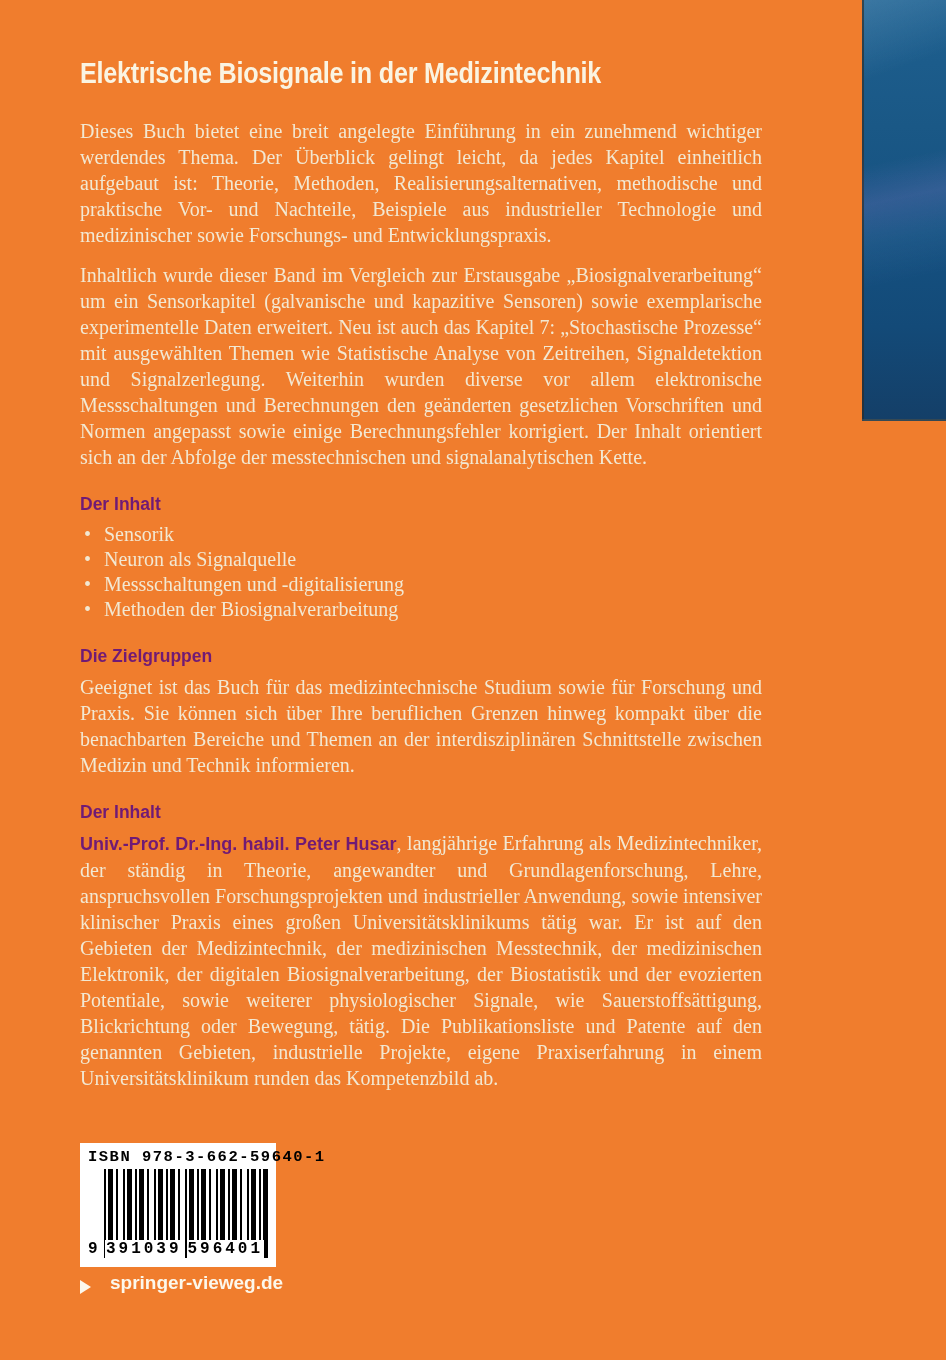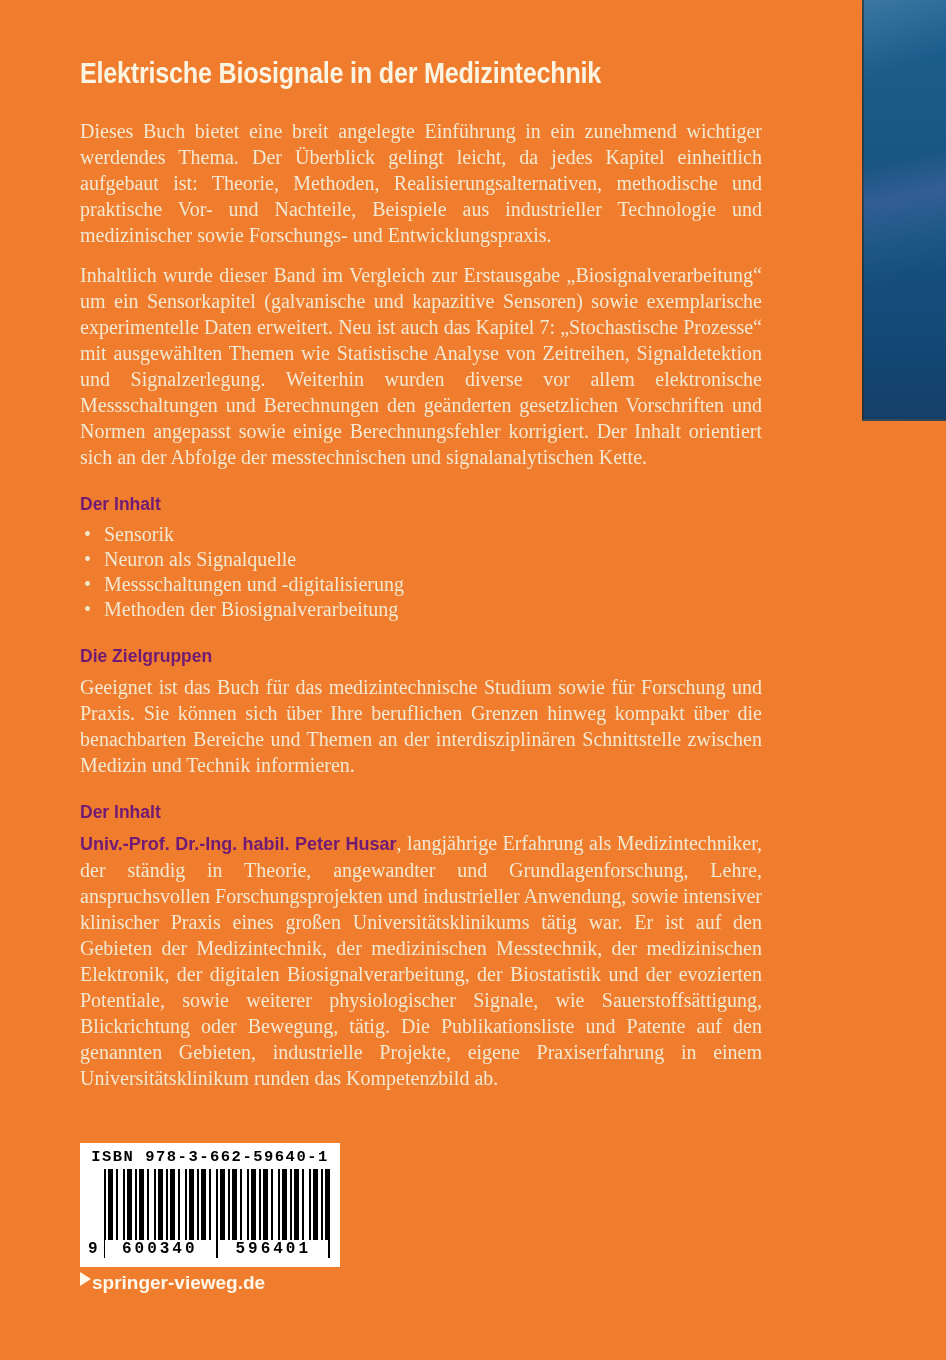--- a/index.html
+++ b/index.html
@@ -84,21 +84,21 @@
     font-family: "Liberation Sans", sans-serif;
     font-weight: bold;
     font-size: 18px;
     color: #701a75;
   }
 
   
   .isbn-block {
     position: absolute;
     left: 80px; top: 1143px;
-    width: 260px; height: 124px;
+    width: 196px; height: 124px;
     background: #ffffff;
     box-sizing: border-box;
     padding: 5px 8px 6px 8px;
   }
   .isbn-label {
     font-family: "Liberation Mono", monospace;
     font-weight: bold;
     font-size: 15.5px;
     letter-spacing: 1.5px;
     color: #000;
@@ -135,22 +135,22 @@
     background: #fff;
     text-align: center;
     letter-spacing: 3px;
   }
 
   
   .publisher {
     position: absolute;
     left: 80px; top: 1272px;
     display: flex;
-    align-items: flex-start;
-    gap: 1px;
+    align-items: flex-end;
+    gap: 19px;
   }
   .tri-icon {
     width: 0; height: 0;
     border-top: 7px solid transparent;
     border-bottom: 7px solid transparent;
     border-left: 11px solid #FCF8EC;
   }
   .publisher-text {
     font-family: "Liberation Sans", sans-serif;
     font-weight: bold;
@@ -187,21 +187,21 @@
     <p class="body"><span class="author-lead">Univ.-Prof. Dr.-Ing. habil. Peter Husar</span><span>, langjährige Erfahrung als Medizintechniker, der ständig in Theorie, angewandter und Grundlagenforschung, Lehre, anspruchsvollen Forschungsprojekten und industrieller Anwendung, sowie intensiver klinischer Praxis eines großen Universitätsklinikums tätig war. Er ist auf den Gebieten der Medizintechnik, der medizinischen Messtechnik, der medizinischen Elektronik, der digitalen Biosignalverarbeitung, der Biostatistik und der evozierten Potentiale, sowie weiterer physiologischer Signale, wie Sauerstoffsättigung, Blickrichtung oder Bewegung, tätig. Die Publikationsliste und Patente auf den genannten Gebieten, industrielle Projekte, eigene Praxiserfahrung in einem Universitätsklinikum runden das Kompetenzbild ab.</span></p>
 
   </div>
 
   <div class="isbn-block">
     <div class="isbn-label">ISBN 978-3-662-59640-1</div>
     <div class="bars">
       <div class="digits">
         <span class="d-first">9</span>
         <span class="guard-gap"></span>
-        <span class="d-group">600340</span>
+        <span class="d-group">391039</span>
         <span class="guard-gap"></span>
         <span class="d-group">596401</span>
         <span class="guard-gap"></span>
       </div>
     </div>
   </div>
 
   <div class="publisher">
     <span class="tri-icon"></span>
     <span class="publisher-text">springer-vieweg.de</span>

